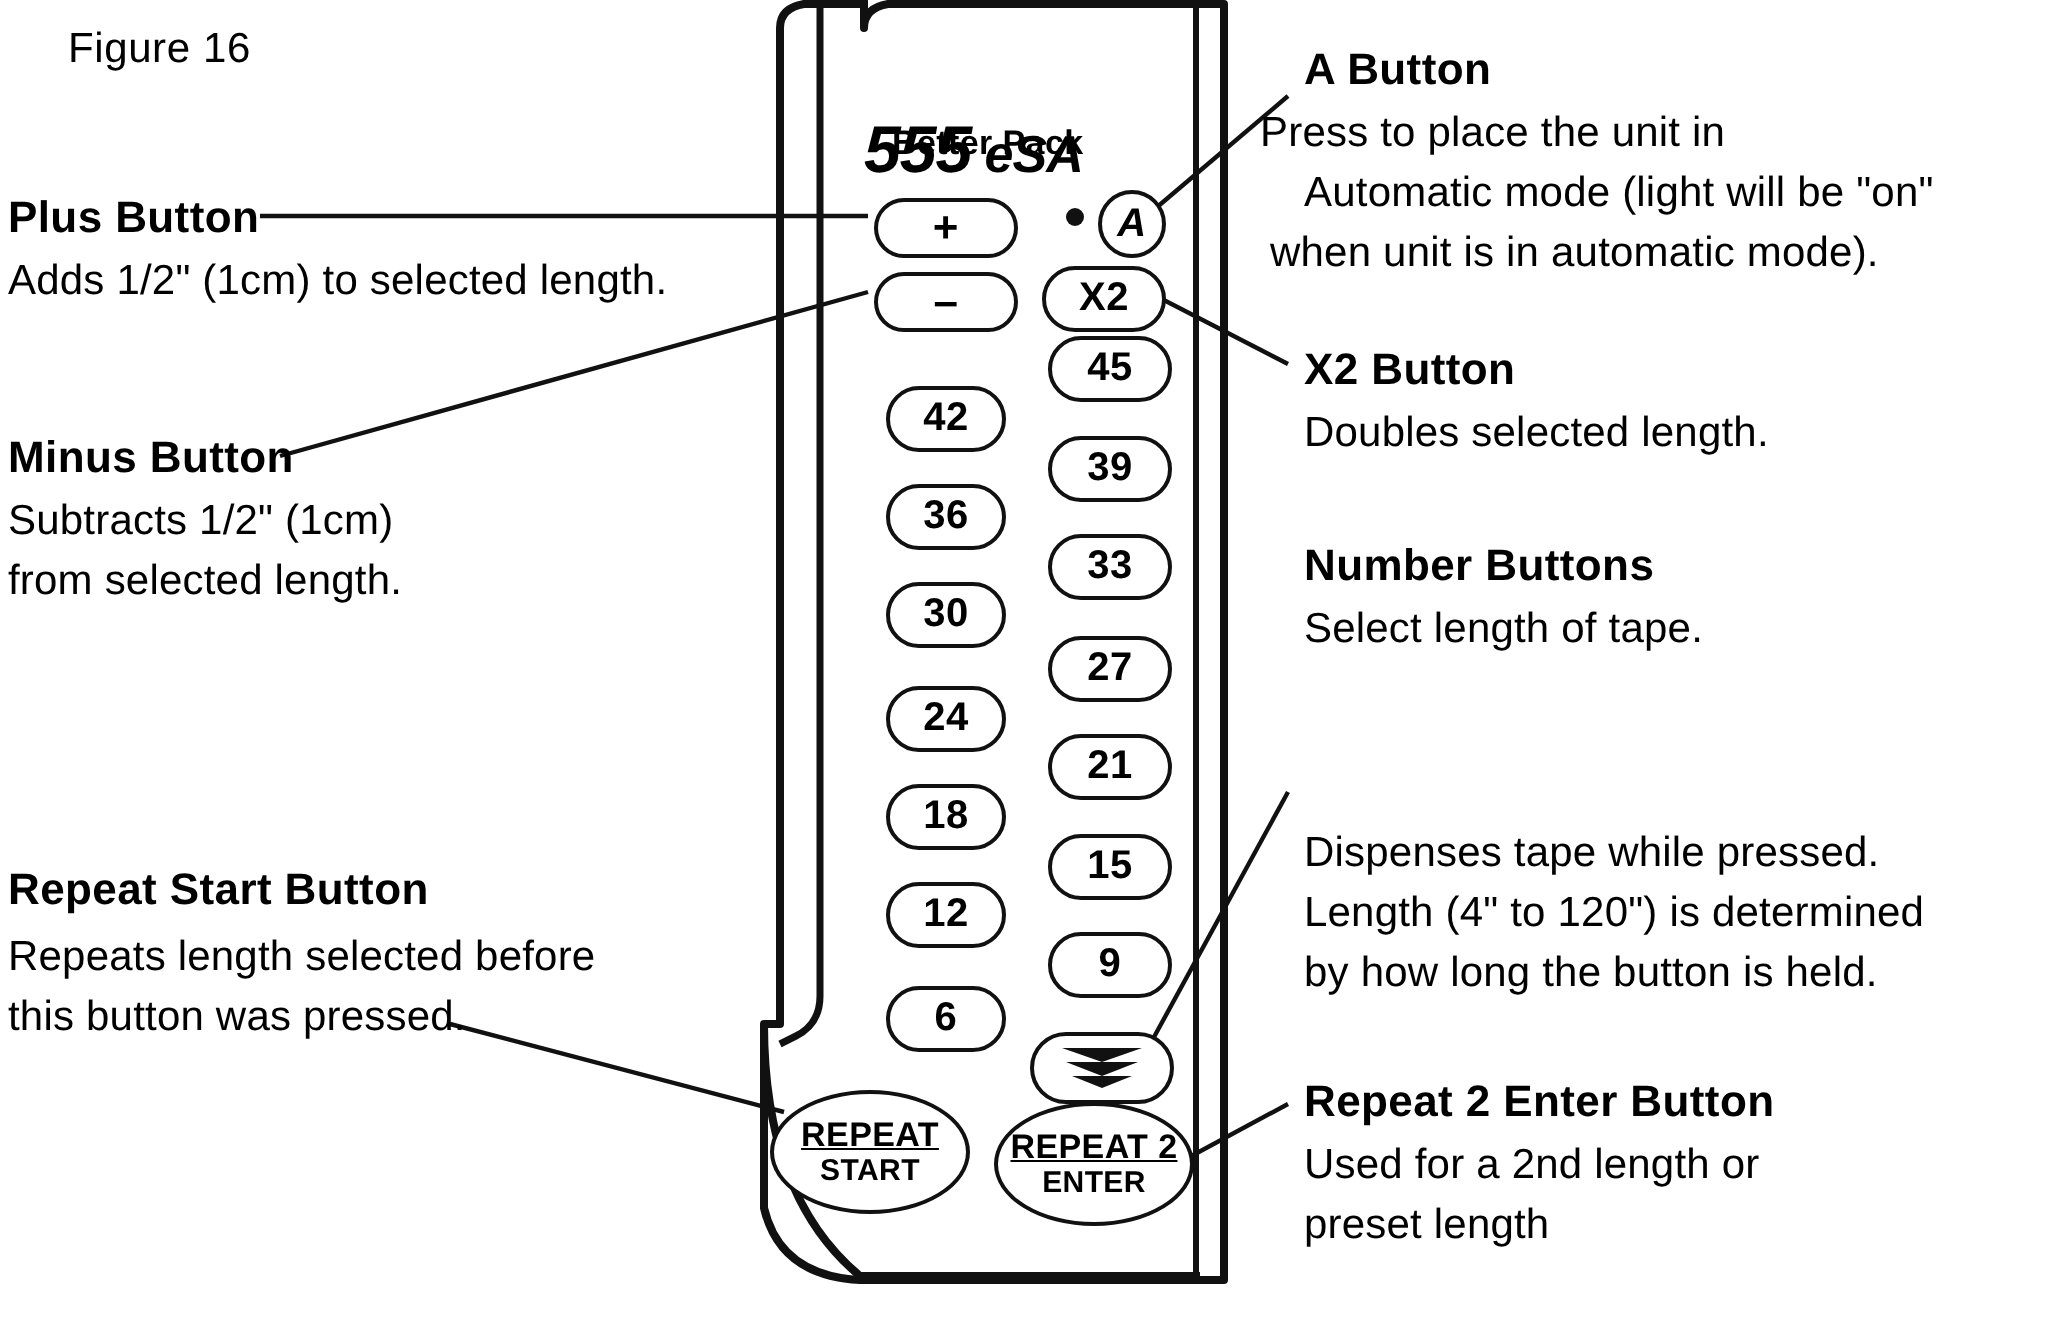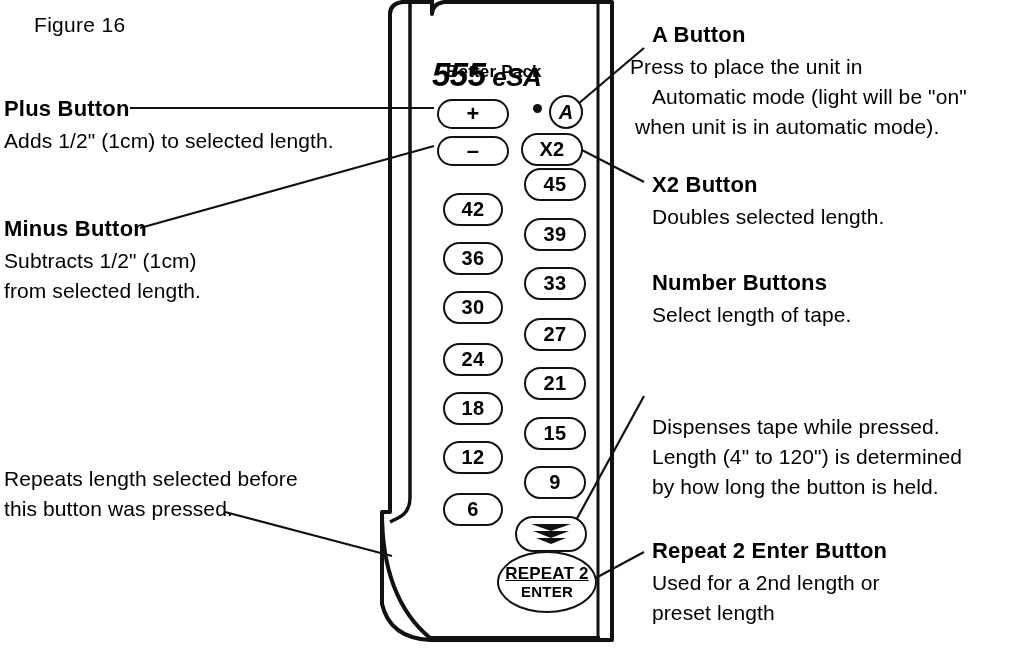--- a/index.html
+++ b/index.html
@@ -194,32 +194,37 @@
   <div class="key wide" style="left:524px; top:466px;">9</div>
 
   <div class="key feed" style="left:515px; top:516px;">
     <svg class="feed-arrows" width="44" height="24" viewBox="0 0 44 24">
       <polygon points="2,2 42,2 22,9" fill="#111"></polygon>
       <polygon points="4,9 40,9 22,16" fill="#111"></polygon>
       <polygon points="7,16 37,16 22,22" fill="#111"></polygon>
     </svg>
   </div>
 
+  <div class="key repeat" style="left:385px; top:545px;">
+    <span class="l1">REPEAT</span>
+    <span class="l2">START</span>
+  </div>
   <div class="key repeat" style="left:497px; top:551px;">
     <span class="l1">REPEAT 2</span>
     <span class="l2">ENTER</span>
   </div>
 
   <div class="txt callout-title" style="left:4px; top:96px;">Plus Button</div>
   <div class="txt callout-body" style="left:4px; top:128px;">Adds 1/2" (1cm) to selected length.</div>
 
   <div class="txt callout-title" style="left:4px; top:216px;">Minus Button</div>
   <div class="txt callout-body" style="left:4px; top:248px;">Subtracts 1/2" (1cm)</div>
   <div class="txt callout-body" style="left:4px; top:278px;">from selected length.</div>
 
+  <div class="txt callout-title" style="left:4px; top:432px;">Repeat Start Button</div>
   <div class="txt callout-body" style="left:4px; top:466px;">Repeats length selected before</div>
   <div class="txt callout-body" style="left:4px; top:496px;">this button was pressed.</div>
 
   <div class="txt callout-title" style="left:652px; top:22px;">A Button</div>
   <div class="txt callout-body" style="left:630px; top:54px;">Press to place the unit in</div>
   <div class="txt callout-body" style="left:652px; top:84px;">Automatic mode (light will be "on"</div>
   <div class="txt callout-body" style="left:635px; top:114px;">when unit is in automatic mode).</div>
 
   <div class="txt callout-title" style="left:652px; top:172px;">X2 Button</div>
   <div class="txt callout-body" style="left:652px; top:204px;">Doubles selected length.</div>

